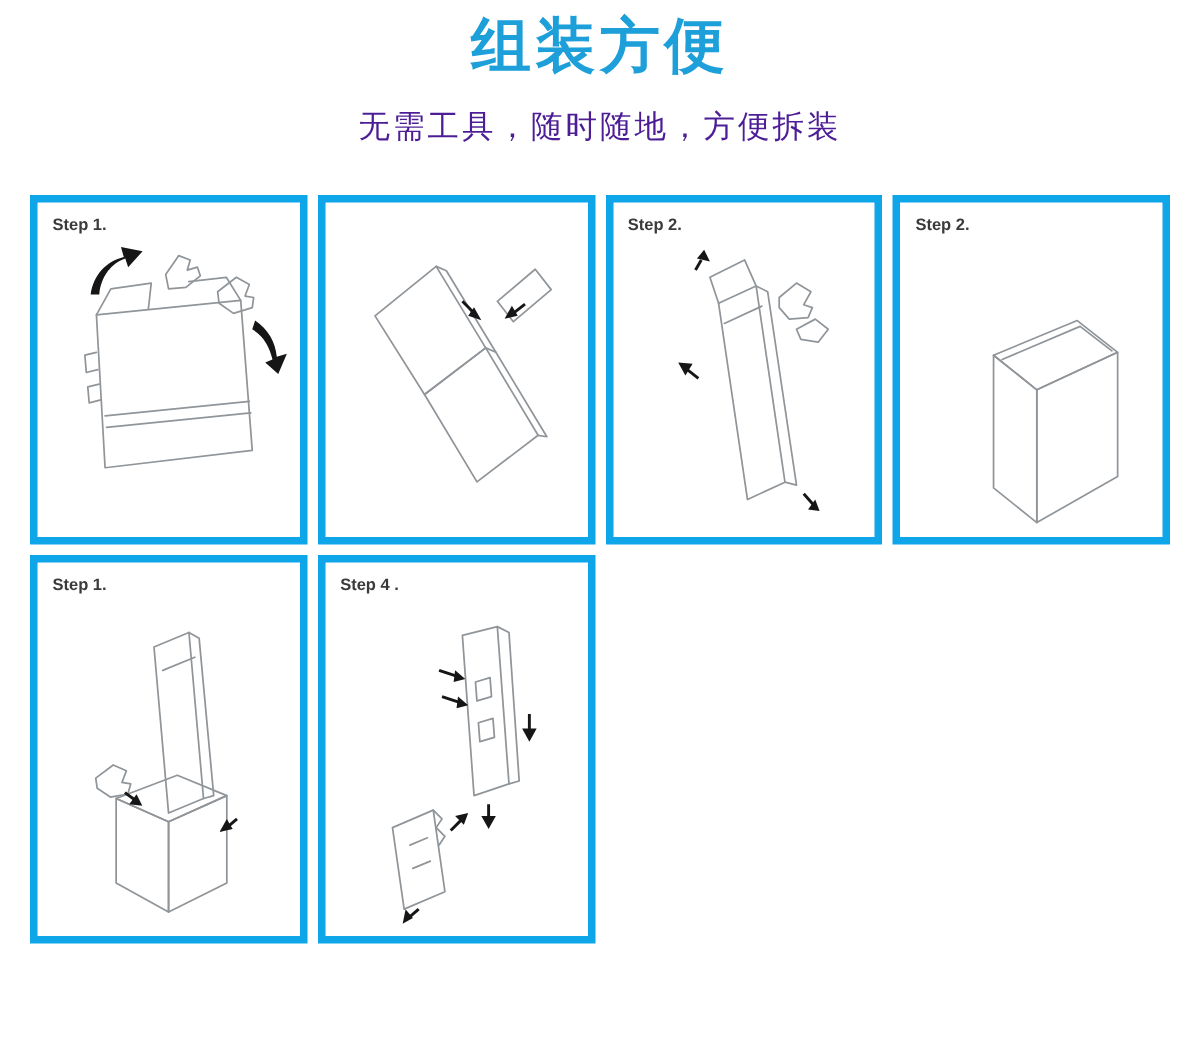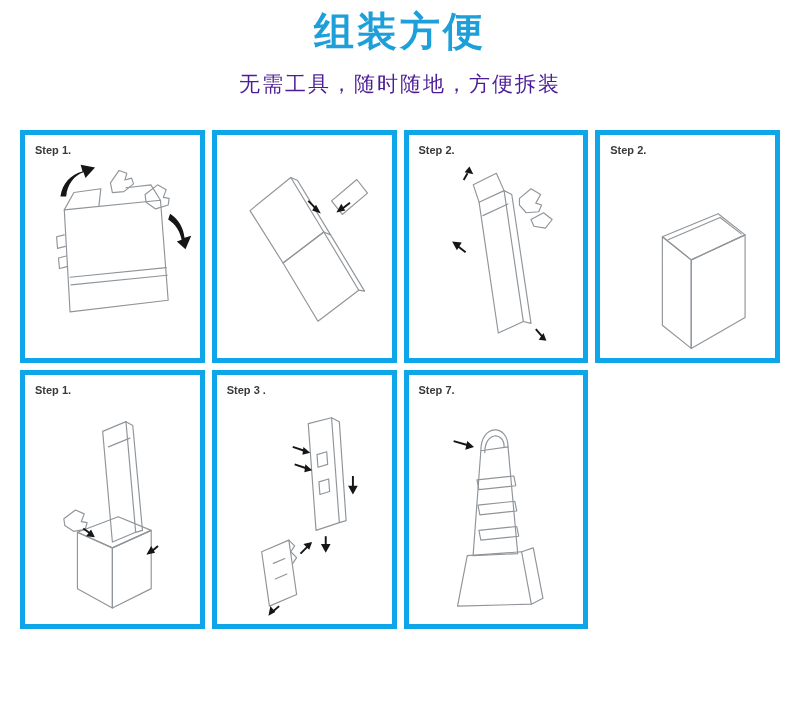--- a/index.html
+++ b/index.html
@@ -154,21 +154,21 @@
           <path d="M137,142 L130,148"></path>
         </g>
         <g fill="#161616" stroke="none">
           <polygon points="72,133 63,132 68,125"></polygon>
           <polygon points="125,151 134,149 130,142"></polygon>
         </g>
       </svg>
     </section>
 
     <section class="panel">
-      <div class="step-label">Step 3 .</div>
+      <div class="step-label">Step 4 .</div>
       <svg class="illus" viewBox="0 0 180 210" preserveAspectRatio="xMidYMid meet">
         <g stroke="#90959a" fill="none" stroke-width="1.2" stroke-linejoin="round" stroke-linecap="round">
           <path d="M94,16 L118,10 L126,118 L102,126 Z"></path>
           <path d="M118,10 L126,14 L133,116 L126,118"></path>
           <path d="M103,48 L113,45 L114,58 L104,61 Z"></path>
           <path d="M105,76 L115,73 L116,86 L106,89 Z"></path>
           <path d="M46,148 L74,136 L82,192 L54,204 Z"></path>
           <path d="M58,160 L70,155"></path>
           <path d="M60,176 L72,171"></path>
           <path d="M74,136 L80,142 L76,148 L82,154 L78,160"></path>
@@ -185,37 +185,16 @@
           <polygon points="96,46 88,48 89,40"></polygon>
           <polygon points="98,64 90,66 91,58"></polygon>
           <polygon points="140,89 135,80 145,80"></polygon>
           <polygon points="98,138 95,146 89,140"></polygon>
           <polygon points="53,214 60,210 55,204"></polygon>
           <polygon points="112,149 107,140 117,140"></polygon>
         </g>
       </svg>
     </section>
 
-    <section class="panel">
-      <div class="step-label">Step 7.</div>
-      <svg class="illus" viewBox="0 0 180 210" preserveAspectRatio="xMidYMid meet">
-        <g stroke="#90959a" fill="none" stroke-width="1.2" stroke-linejoin="round" stroke-linecap="round">
-          <path d="M74,44 C74,16 102,16 102,40"></path>
-          <path d="M78,46 C78,24 98,24 98,40"></path>
-          <path d="M74,44 L102,40 L112,150 L66,152 Z"></path>
-          <path d="M70,74 L108,70 L110,80 L72,84 Z"></path>
-          <path d="M71,100 L109,96 L111,106 L73,110 Z"></path>
-          <path d="M72,126 L111,122 L113,132 L74,136 Z"></path>
-          <path d="M60,152 L116,148 L126,202 L50,204 Z"></path>
-          <path d="M116,148 L128,144 L138,196 L126,202"></path>
-        </g>
-        <g stroke="#161616" stroke-width="2" fill="none">
-          <path d="M46,34 L60,38"></path>
-        </g>
-        <g fill="#161616" stroke="none">
-          <polygon points="67,40 58,43 60,34"></polygon>
-        </g>
-      </svg>
-    </section>
 
 
   </div>
 </div>
 
 </body></html>

